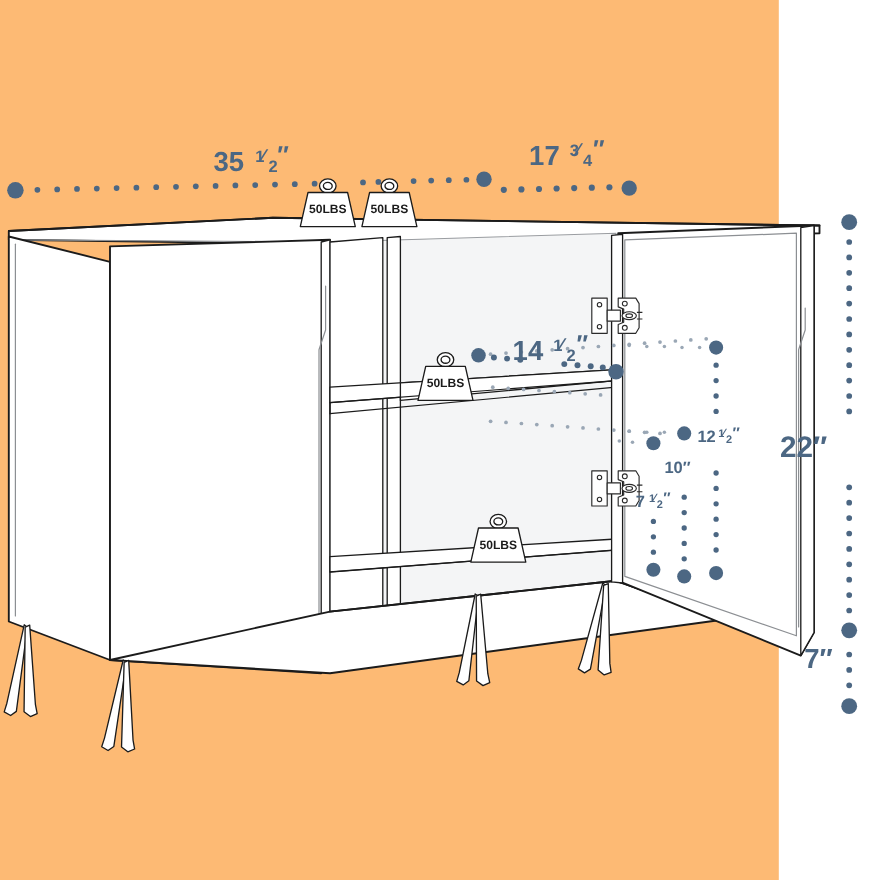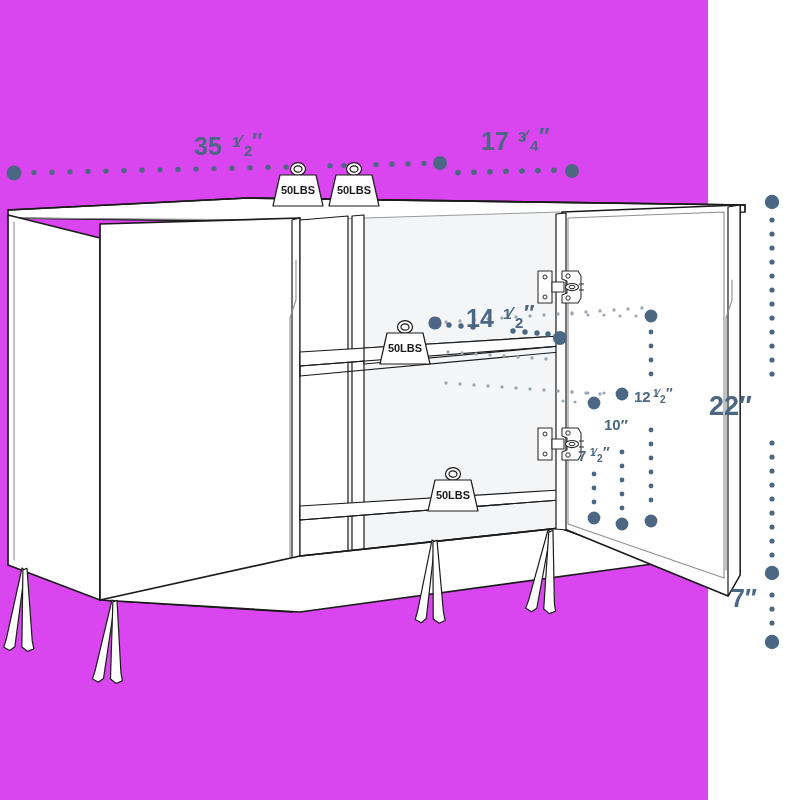--- a/index.html
+++ b/index.html
@@ -1,18 +1,18 @@
 <!DOCTYPE html>
 <html><head>
 <meta charset="utf-8">
 <title>Cabinet Dimension Diagram</title>
 <style>
   html,body{margin:0;padding:0;background:#ffffff;}
   body{width:800px;height:800px;font-family:"Liberation Sans",sans-serif;overflow:hidden;}
-  #stage{position:relative;width:708px;height:800px;background:#d946ef;}
+  #stage{position:relative;width:708px;height:800px;background:#fdba74;}
   #stage svg{position:absolute;top:0;left:0;}
 </style>
 </head>
 <body>
 
 <div id="stage">
 
   <svg width="800" height="800" viewBox="0 0 800 800">
     <defs>
       <style type="text/css">

